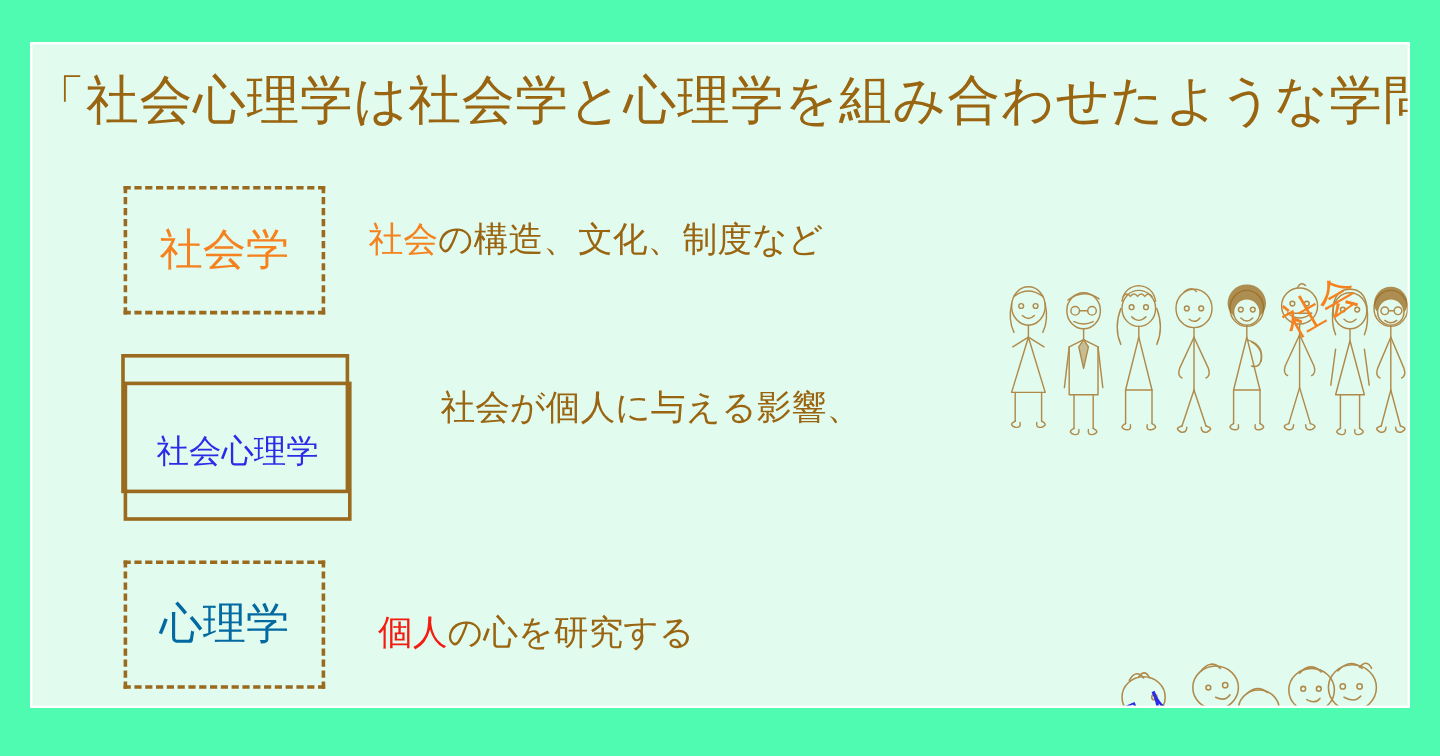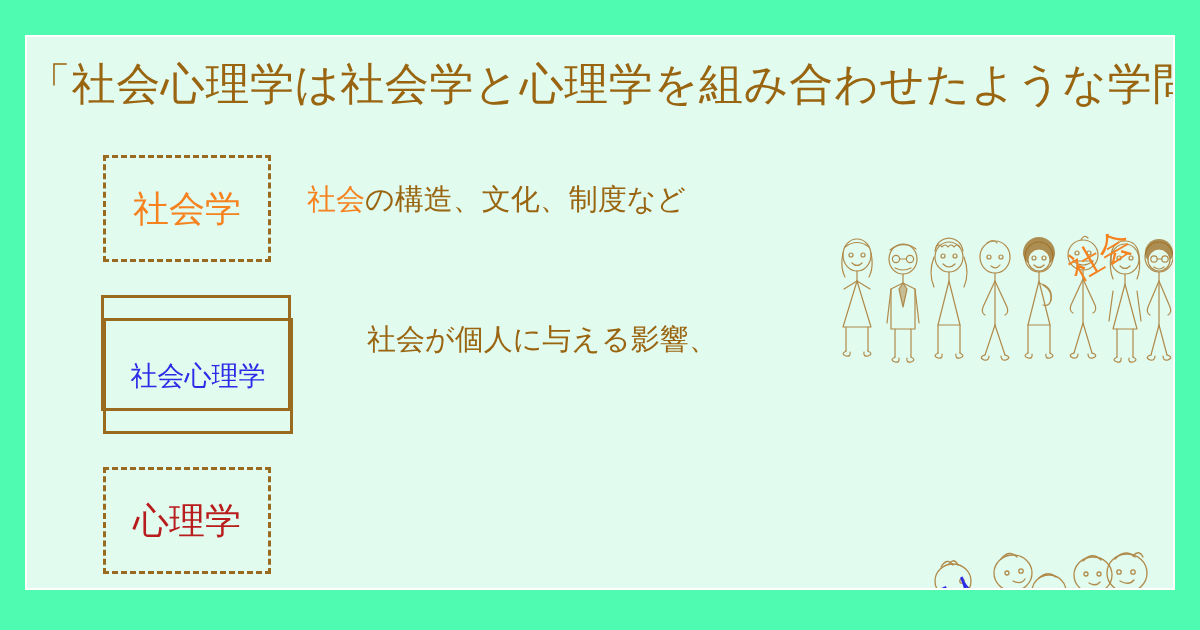--- a/index.html
+++ b/index.html
@@ -138,21 +138,21 @@
   #desc-sociology  { left: 280px; top: 32px; text-align: left; }
   #desc-sociology .line2 { padding-left: 60px; display: block; }
   #desc-socialpsy  { left: 278px; top: 22px; }
   #desc-socialpsy .line1 { padding-left: 62px; display: block; }
   #desc-socialpsy .line2 { display: block; }
   #desc-psychology { left: 288px; top: 48px; }
 
   
   .c-orange { color: #F5821F; }
   .c-blue   { color: #2B2BE8; }
-  .c-red    { color: #b91c1c; text-align: center; }
+  .c-red    { color: #0369a1; text-align: center; }
 
   
   .illus {
     position: absolute;
   }
   #illus-crowd  { left: 800px; top:  88px; width: 340px; height: 140px; }
   #illus-chain  { left: 790px; top: 250px; width: 350px; height: 160px; }
 
   .illus svg { display: block; overflow: visible; }
 
@@ -444,17 +444,20 @@
 
       <div class="caption-rot" id="cap-society-individual">社会と個人</div>
     </div>
 
     <div class="row" id="row-psychology">
 
       <div class="labelbox dashed">
         <span class="labeltext c-red">心理学</span>
       </div>
 
+      <div class="desc" id="desc-psychology">
+        <span class="hl-red">個人</span><span>の心を研究する</span>
+      </div>
 
     </div>
 
   </div>
 </div>
 
 </body></html>

